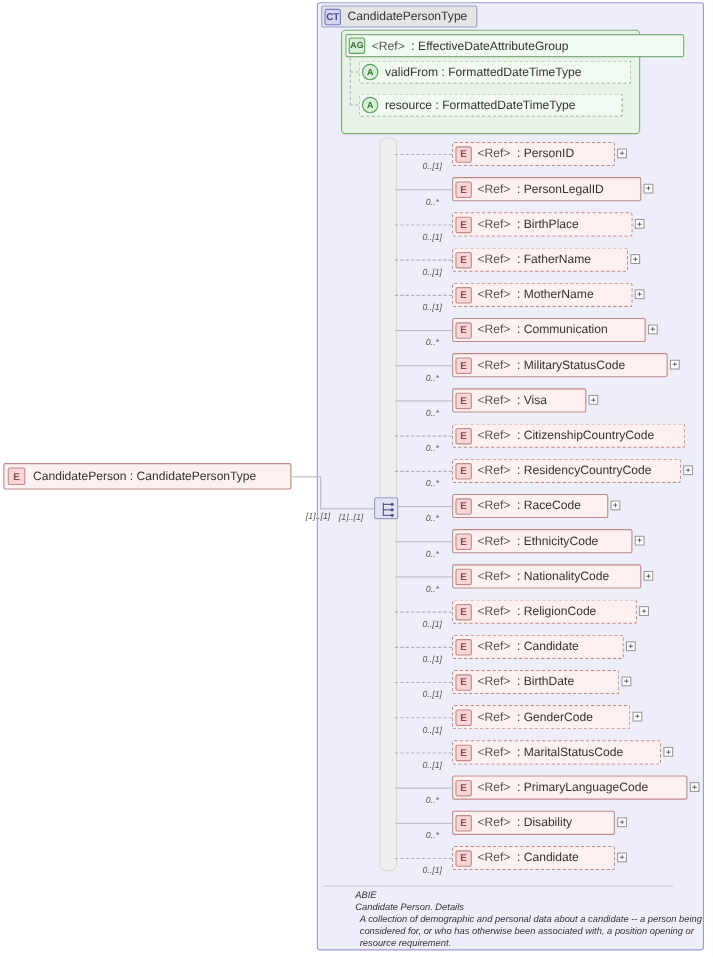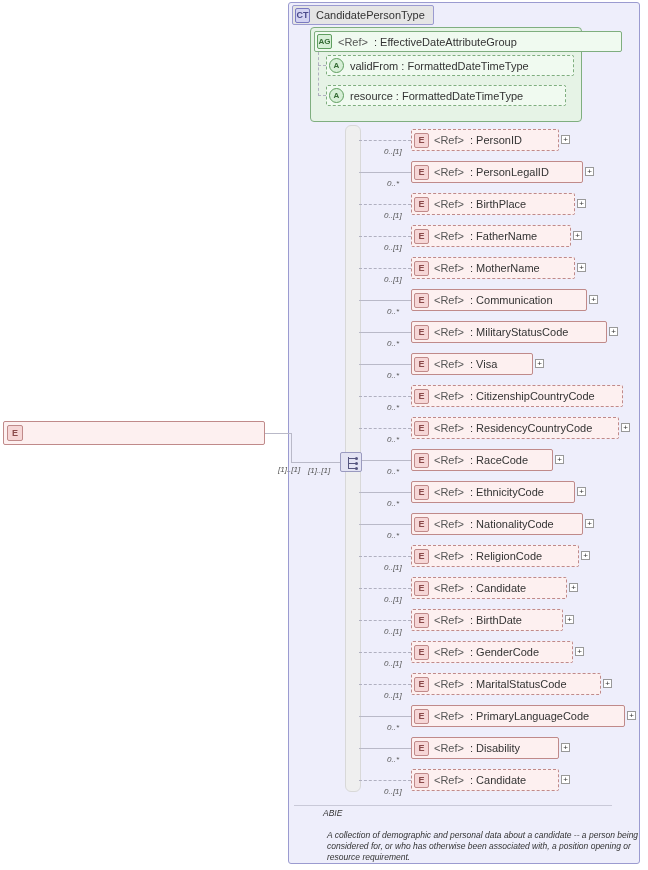--- a/index.html
+++ b/index.html
@@ -236,20 +236,21 @@
     <span class="tag circle">A</span>
     <span class="label">resource : FormattedDateTimeType</span>
   </div>
 
   <div class="ln dash-v" style="left:318px; top:52px; height:44px;"></div>
   <div class="ln dash-h" style="left:318px; top:65px; width:8px;"></div>
   <div class="ln dash-h" style="left:318px; top:95px; width:8px;"></div>
 
   <div class="root-box" style="left:3px; top:421px; width:262px;">
     <span class="tag">E</span>
+    <span class="label">CandidatePerson  :  CandidatePersonType</span>
   </div>
   <div class="occ" style="left:278px; top:449px;">[1]..[1]</div>
 
   <div class="ln h" style="left:265px; top:433px; width:26px;"></div>
   <div class="ln v" style="left:291px; top:433px; height:30px;"></div>
   <div class="ln h" style="left:291px; top:462px; width:50px;"></div>
 
   <div class="greybar" style="left:345px; top:125px; width:14px; height:665px;"></div>
 
   <div class="seq" style="left:340px; top:452px; width:22px; height:20px;">
@@ -446,15 +447,16 @@
     <span class="tag">E</span>
     <span class="ref">&lt;Ref&gt;</span>
     <span class="label">: Candidate</span>
   </div>
   <div class="occ" style="left:384px; top:771px;">0..[1]</div>
   <div class="plus" style="left:561px; top:775px;">+</div>
   <div class="ln dash-h" style="left:359px; top:780px; width:52px;"></div>
 
   <div class="hr" style="left:294px; top:805px; width:318px;"></div>
   <div class="docs" style="left:294px; top:808px; width:320px;">ABIE</div>
+  <div class="docs" style="left:294px; top:819px; width:320px;">Candidate Person. Details</div>
   <div class="docs" style="left:298px; top:830px; width:318px;">A collection of demographic and personal data about a candidate -- a person being considered for, or who has otherwise been associated with, a position opening or resource requirement.</div>
 
 </div>
 
 </body></html>

